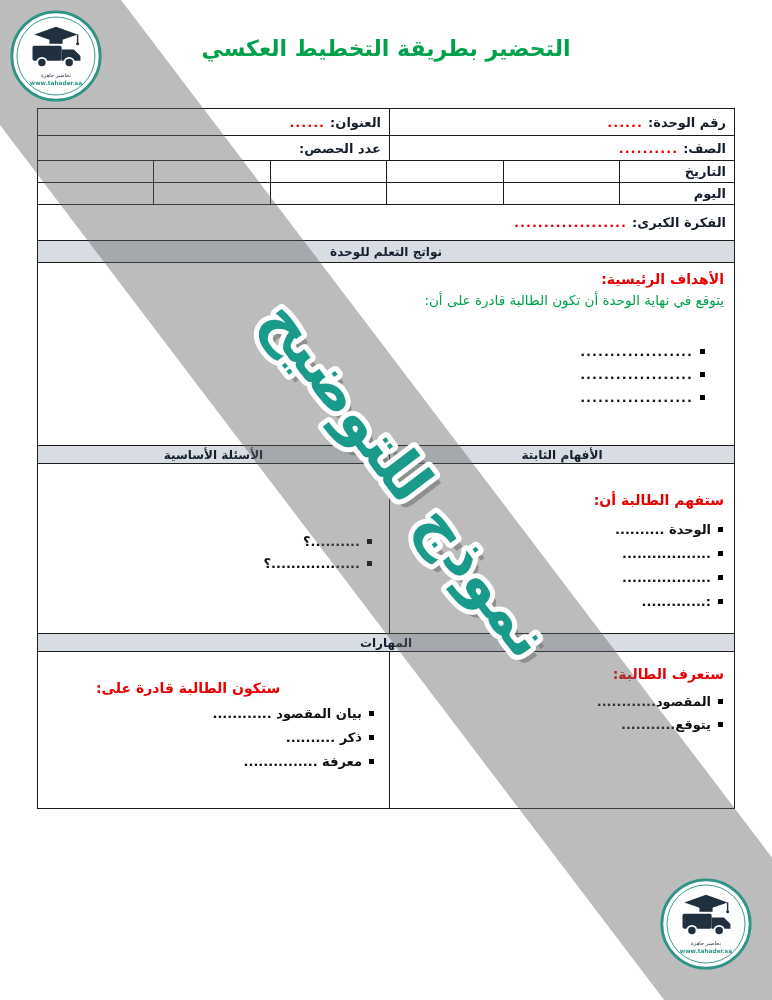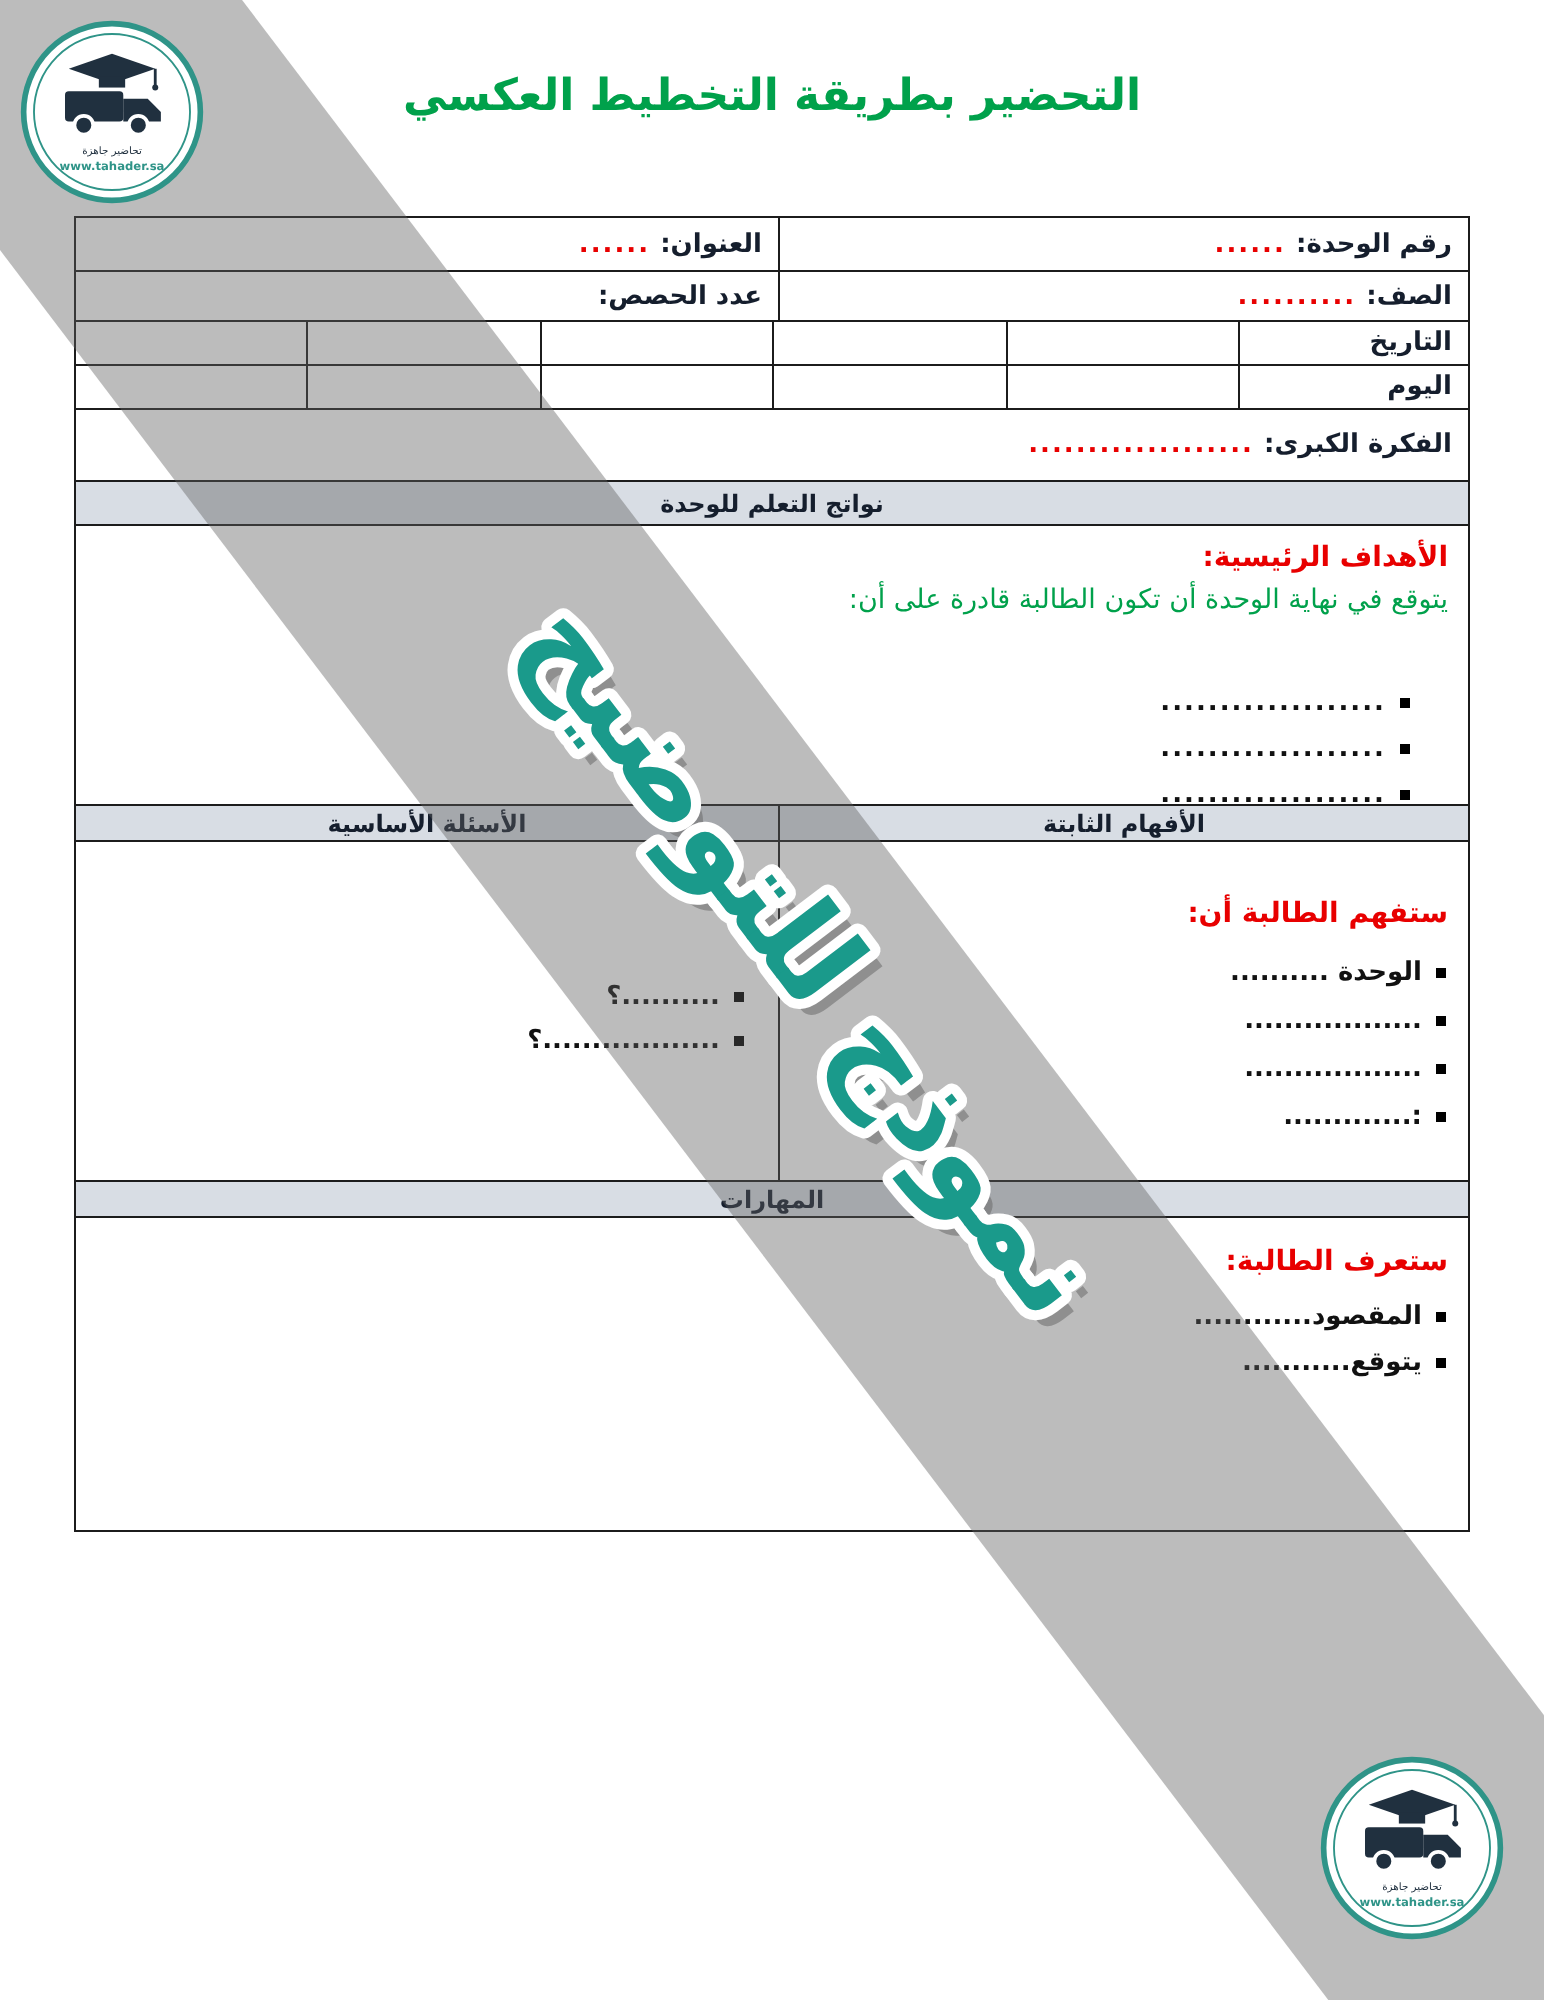--- a/index.html
+++ b/index.html
@@ -17,21 +17,21 @@
   .row{display:flex;border-bottom:1px solid #1c1c1c}
   .row:last-child{border-bottom:0}
   .row>*:not(:last-child){border-left:1px solid #1c1c1c}
   .cell{overflow:hidden}
   .w345{width:345px;flex:none}
   .w115{width:115px;flex:none}
   .grow{flex:1 1 0}
   .pad{padding:4px 8px}
   .vc{display:flex;align-items:center}
   .r1{height:27px}.r2{height:25px}.r3{height:22px}.r4{height:22px}
-  .r5{height:36px}.r6{height:22px}.r7{height:140px}.r8{height:18px}
+  .r5{height:36px}.r6{height:22px}.r7{height:183px}.r8{height:18px}
   .r9{height:170px}.r10{height:18px}.r11{height:156px}
   .lbl{font-weight:bold;font-size:13px;color:var(--dark,#151e2d)}
   .val{font-weight:bold;font-size:13px;color:var(--red,#e80000);letter-spacing:1px}
   .hdr{background:var(--header_bg,#d8dde4);display:flex;align-items:center;justify-content:center;
     font-weight:bold;font-size:12px;color:var(--dark,#151e2d)}
   .sec{padding:8px 10px;font-size:13px}
   .red-h{color:var(--red,#e80000);font-weight:bold;font-size:14px}
   .green-h{color:var(--green,#00a14b);font-weight:normal;font-size:13.5px;margin-top:5px}
   .u{}
   .dotlist{list-style:none;margin:0;padding:0}
@@ -161,20 +161,28 @@
     </div>
 
     <div class="row r11">
       <div class="cell w345 sec">
         <div class="red-h know-head">ستعرف الطالبة:</div>
         <ul class="dotlist know-list">
           <li>المقصود............</li>
           <li>يتوقع...........</li>
         </ul>
       </div>
+      <div class="cell grow sec">
+        <div class="skills-head"><span class="red-h skills-head-inner">ستكون الطالبة قادرة على:</span></div>
+        <ul class="dotlist skills-list">
+          <li>بيان المقصود ............</li>
+          <li>ذكر ..........</li>
+          <li>معرفة ...............</li>
+        </ul>
+      </div>
     </div>
 
   </div>
 
   <svg class="overlay" width="772" height="1000" viewBox="0 0 772 1000">
     <g transform="rotate(52.8 385 490)">
       <rect x="-275" y="404" width="1320" height="172" fill="#5f5f5f" opacity="0.42"></rect>
     </g>
     <text transform="translate(396 499) rotate(52.8)" text-anchor="middle" font-family="DejaVu Sans, sans-serif" font-size="60" font-weight="bold" fill="#6b6b6b" opacity="0.55">نموذج للتوضيح</text>
     <text transform="translate(390 491) rotate(52.8)" text-anchor="middle" font-family="DejaVu Sans, sans-serif" font-size="60" font-weight="bold" fill="#1a9a8b" stroke="#ffffff" stroke-width="10" paint-order="stroke" stroke-linejoin="round">نموذج للتوضيح</text>

